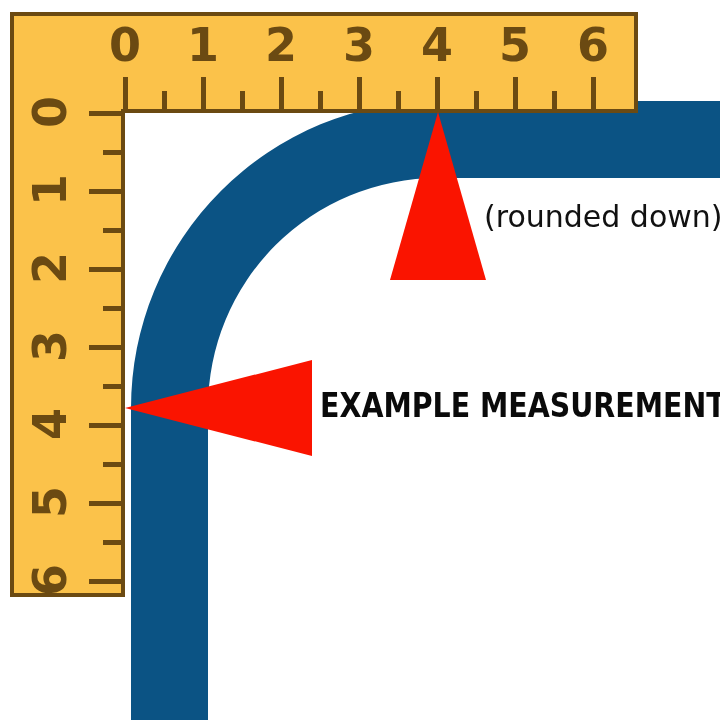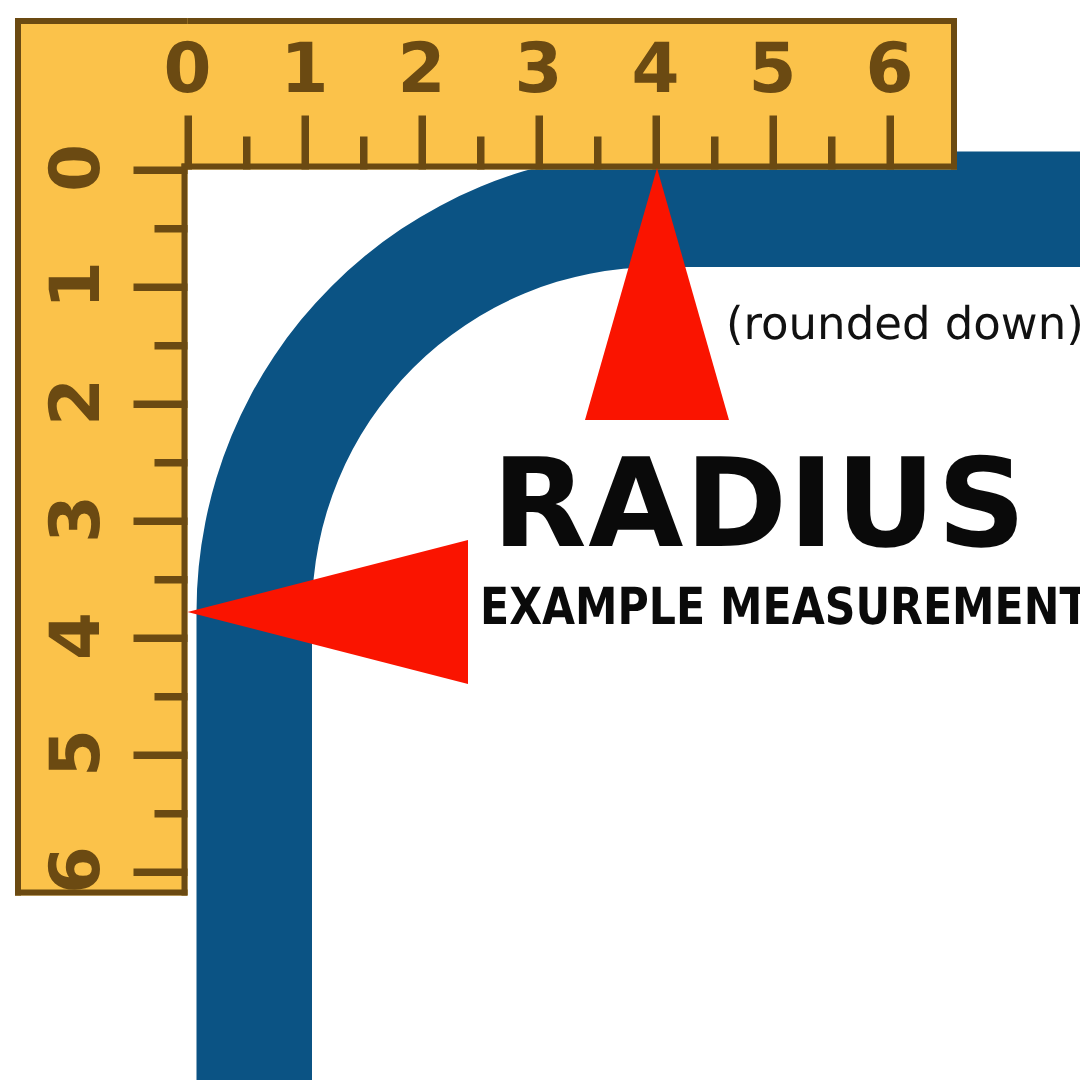--- a/index.html
+++ b/index.html
@@ -215,16 +215,15 @@
     </div>
 
   <svg class="arrow" id="arrow-vertical" viewBox="0 0 96 170" style="left: 390px; top: 112px;">
     <polygon points="48,0 96,168 0,168" fill="#FA1400"></polygon>
   </svg>
   <svg class="arrow" id="arrow-horizontal" viewBox="0 0 189 98" style="left: 125px; top: 360px;">
     <polygon points="0,48 187,0 187,96" fill="#FA1400"></polygon>
   </svg>
 
   <div id="label-rounded-down">(rounded down)</div>
-  <div id="label-radius">RADIUS</div>
   <div id="label-example-measurement">EXAMPLE MEASUREMENT</div>
 
 </div>
 
 </body></html>

